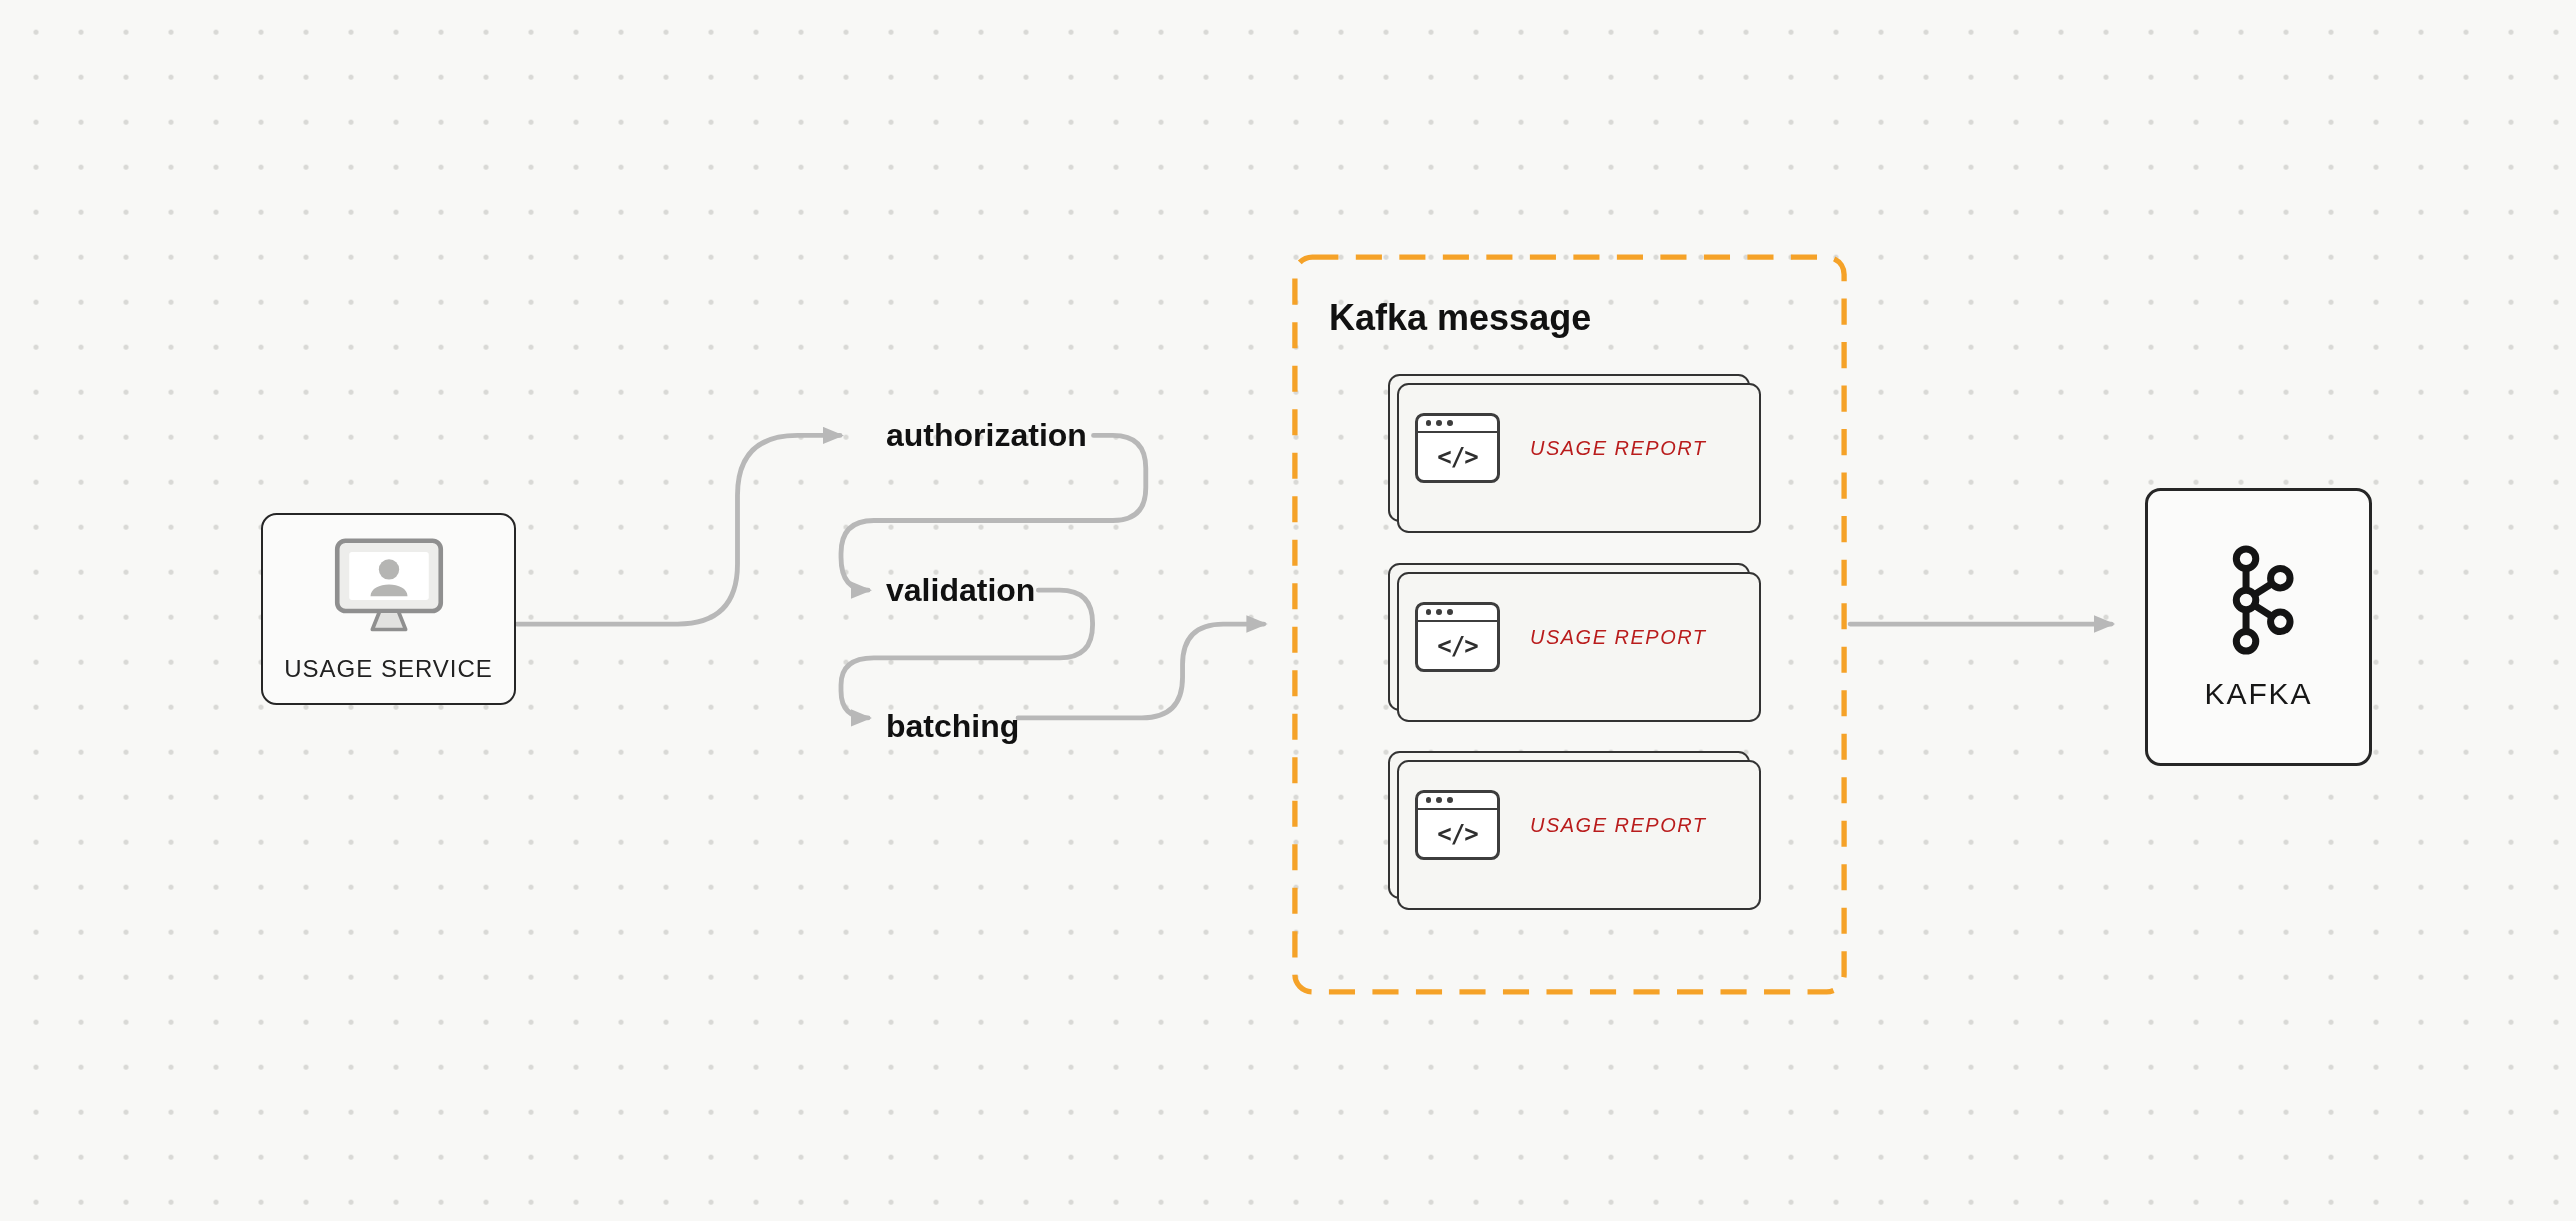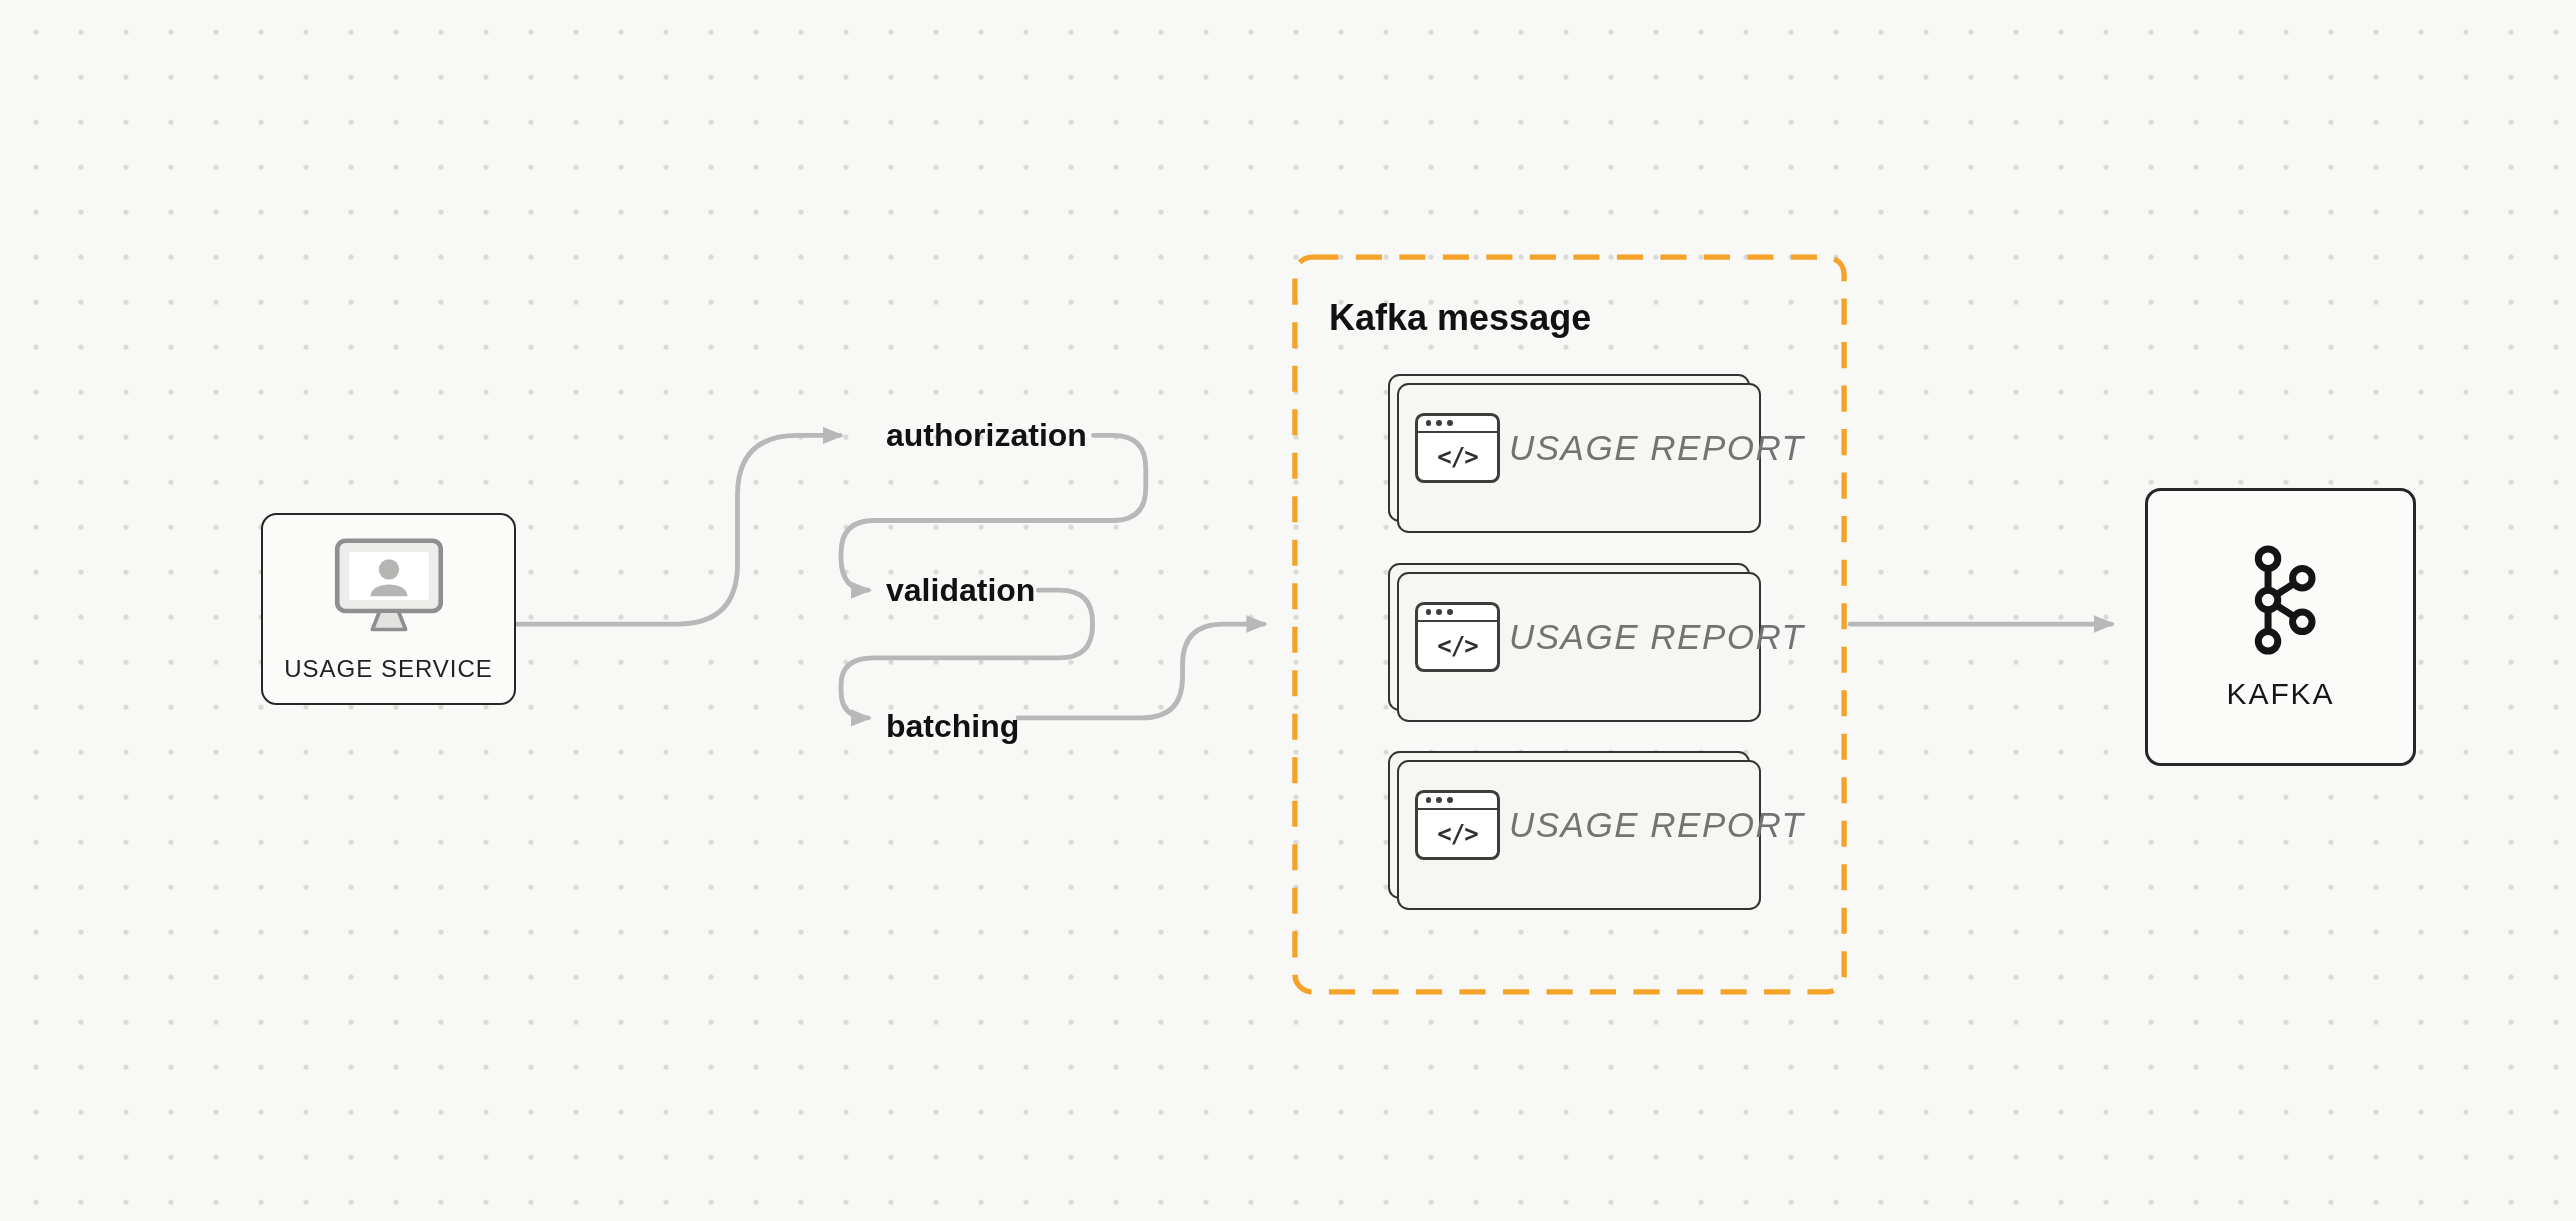--- a/index.html
+++ b/index.html
@@ -44,21 +44,21 @@
   }
   .usage-service-label {
     font-size: 24px;
     letter-spacing: 1px;
     color: #222;
     font-weight: 500;
   }
 
   .kafka-node {
     left: 2145px; top: 488px;
-    width: 271px; height: 278px;
+    width: 227px; height: 278px;
     gap: 15.5px;
   }
   .kafka-label {
     font-size: 30px;
     letter-spacing: 1.9px;
     color: #161616;
     font-weight: 500;
   }
 
   
@@ -151,26 +151,26 @@
     display: flex;
     align-items: center;
     justify-content: center;
     font-family: "DejaVu Sans Mono", monospace;
     font-weight: 700;
     font-size: 24px;
     letter-spacing: -1px;
     color: #2e2e2e;
   }
   .report-label {
-    margin-left: 9px;
-    font-size: 35px;
+    margin-left: 30px;
+    font-size: 20px;
     font-style: italic;
     font-weight: 500;
     letter-spacing: 1.5px;
-    color: #737373;
+    color: #b91c1c;
     white-space: nowrap;
   }
 </style>
 </head>
 <body>
 
 <div class="canvas">
 
   <svg class="arrows" width="2576" height="1221" viewBox="0 0 2662 1262" xmlns="http://www.w3.org/2000/svg">
     <defs>

